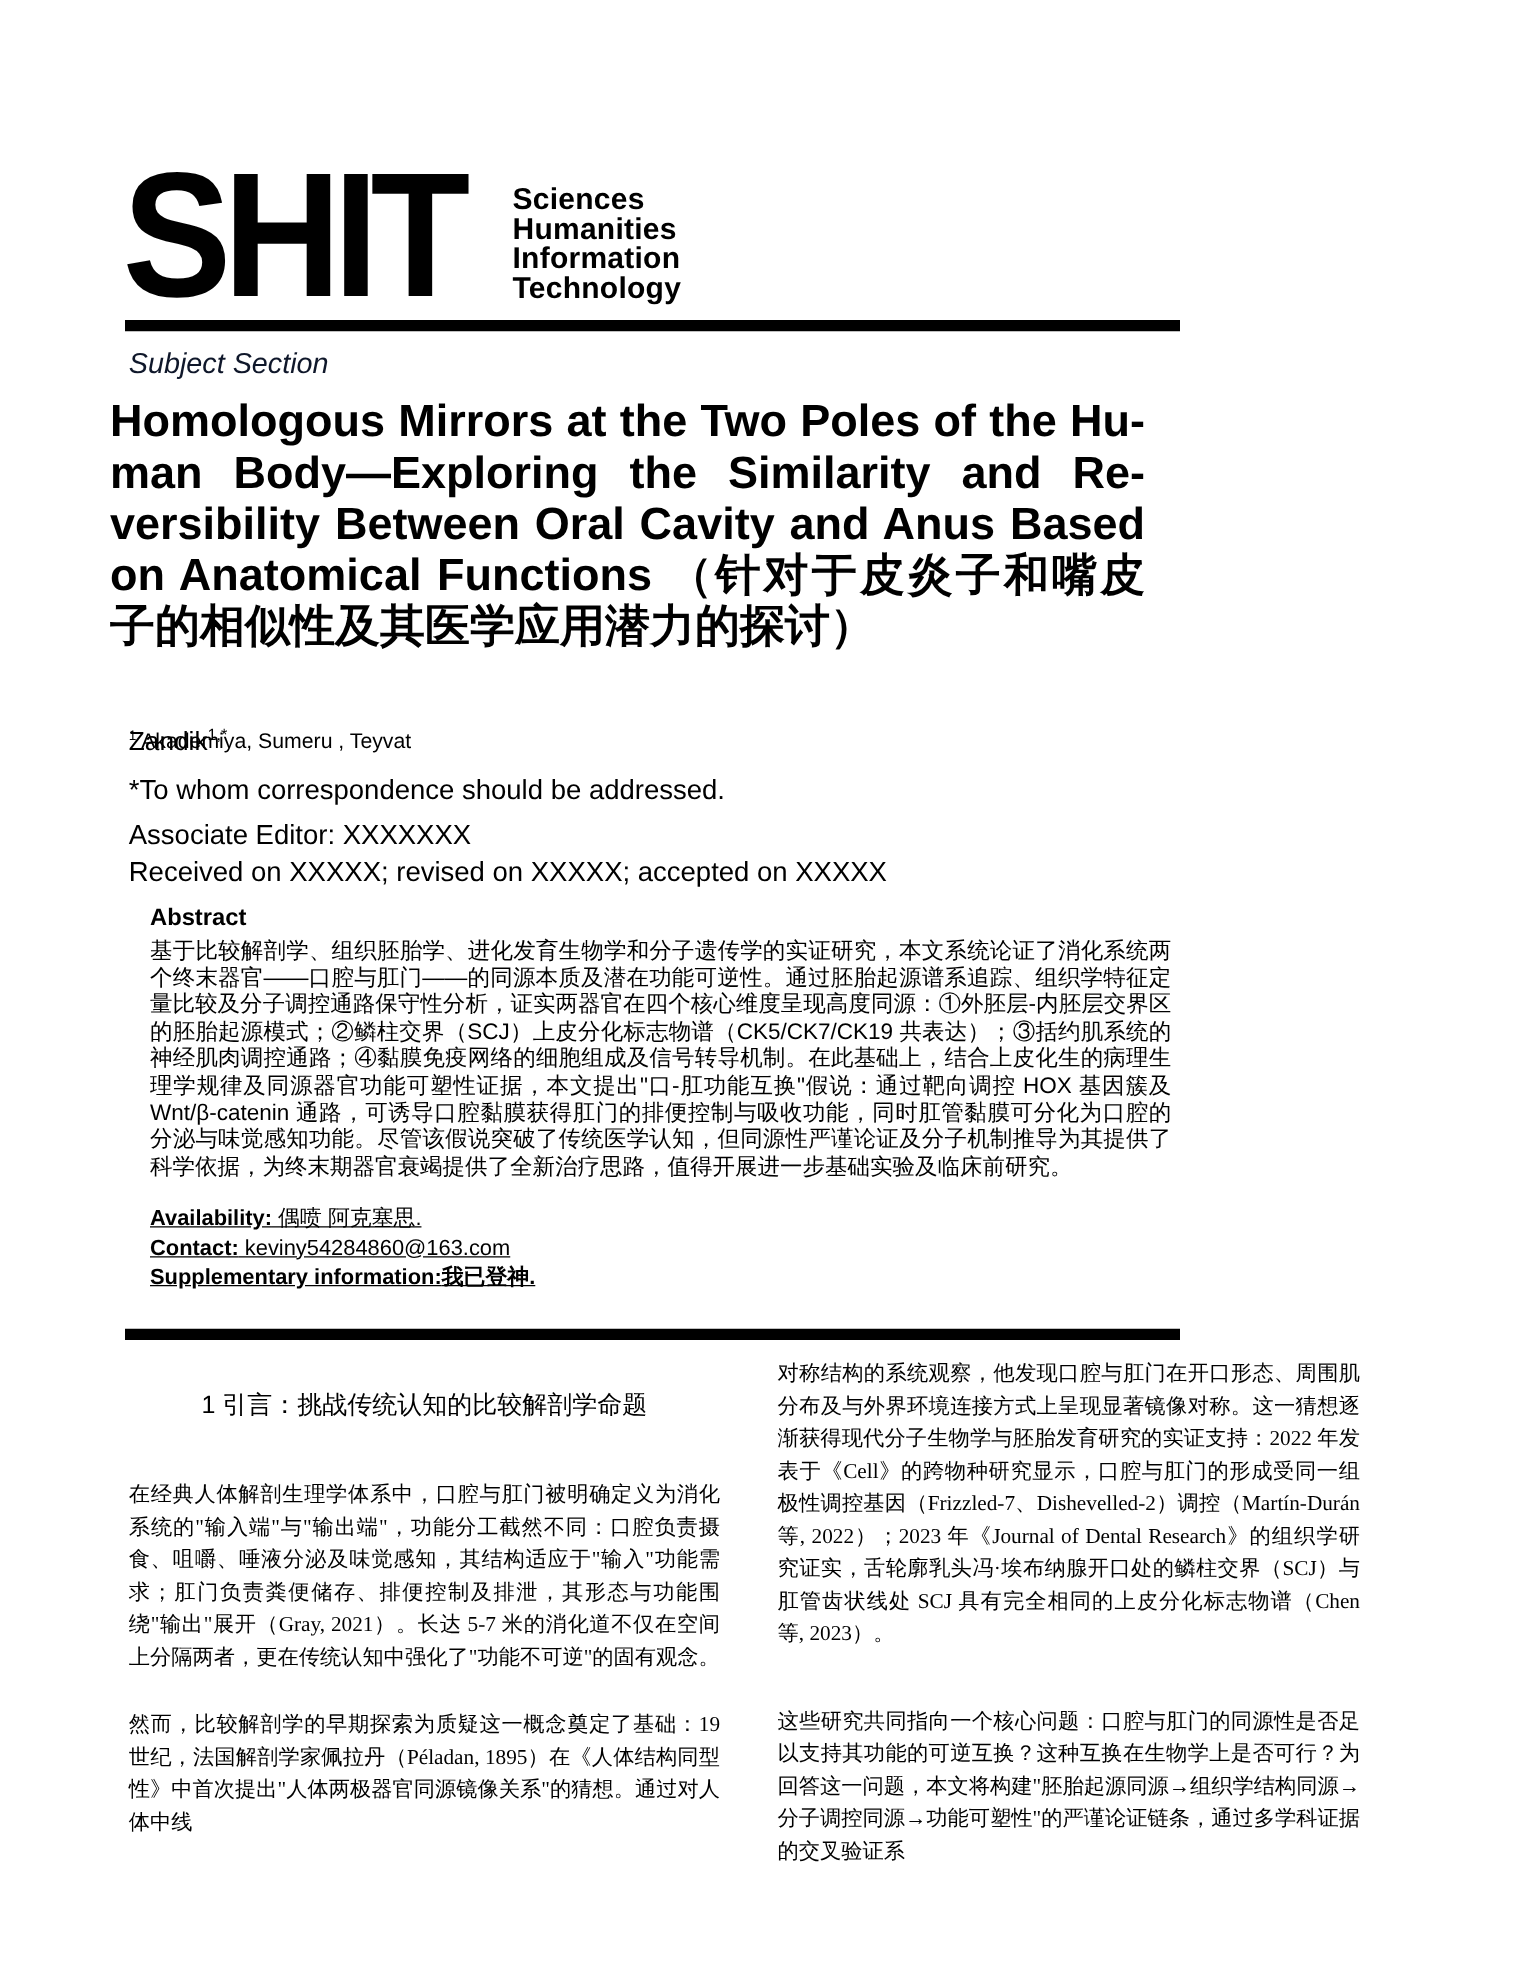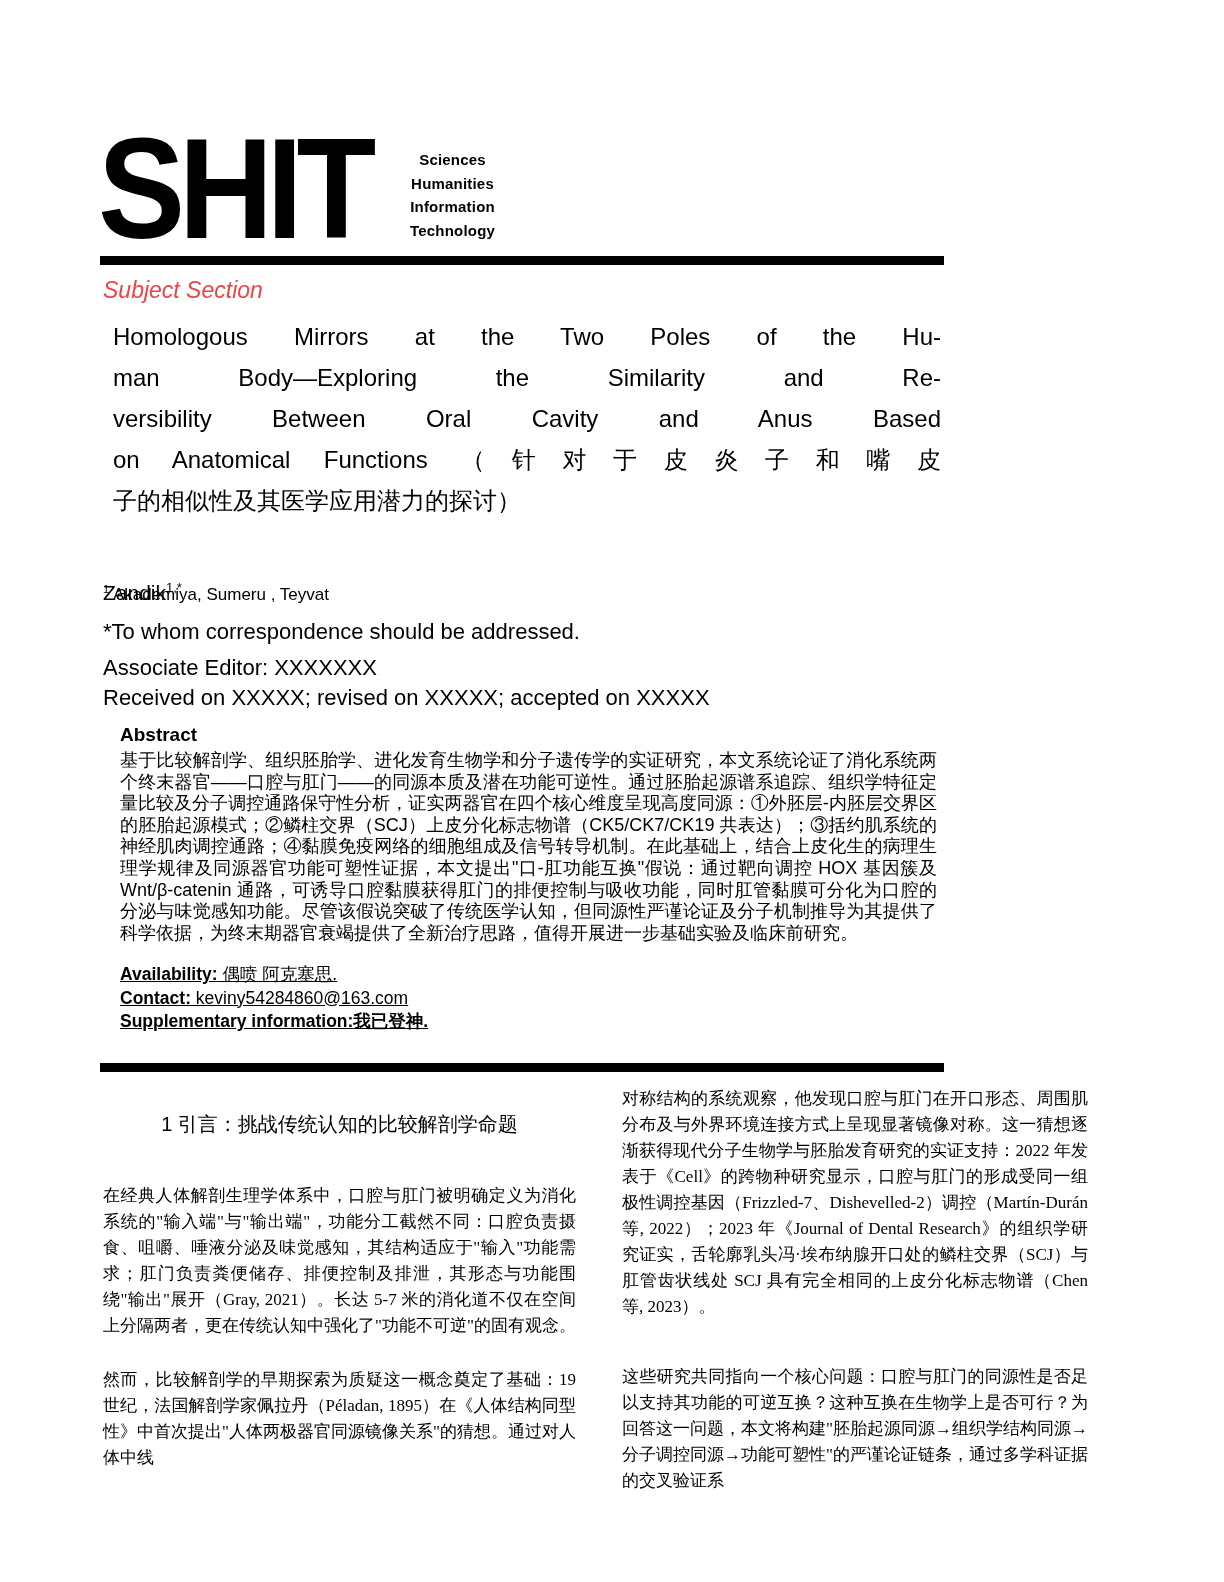--- a/index.html
+++ b/index.html
@@ -8,39 +8,39 @@
     color:#000; font-family:"Liberation Sans", sans-serif; overflow:hidden;
   }
   
   .logo {
     position:absolute; left:98px; top:118px;
     font-size:142px; font-weight:bold; letter-spacing:-7px; line-height:1;
     transform:scaleX(0.92); transform-origin:left top;
   }
   .logo-subtitle {
     position:absolute; left:410px; top:148px;
-    font-size:15px; font-weight:bold; line-height:23.5px; letter-spacing:0.2px;text-align:center;
+    font-size:24px; font-weight:bold; line-height:23.5px; letter-spacing:0.2px;
   }
   .journal-meta {
     position:absolute; top:141px; right:299px; text-align:right;
     font-family:"Liberation Serif", serif; font-size:17px; line-height:24px;
   }
   .rule {
     position:absolute; left:100px; width:844px; height:9px; background:#000;
   }
   .rule-top { top:256px; }
   .rule-mid { top:1063px; }
   
   .subject-section {
     position:absolute; left:103px; top:277px;
-    font-size:23px; font-style:italic; color:#ef4444;
+    font-size:23px; font-style:italic; color:#0f172a;
   }
   .article-title {
-    position:absolute; left:113px; top:316px; width:828px;
-    font-size:24px; font-weight:normal; line-height:41px;
+    position:absolute; left:88px; top:316px; width:828px;
+    font-size:36px; font-weight:bold; line-height:41px;
   }
   .title-line { text-align:justify; text-align-last:justify; white-space:normal; }
   .title-line.last { text-align:right; text-align-last:left; }
   .author-line { position:absolute; left:103px; top:534px; font-size:21px;margin-top:46px; }
   .author-line sup { font-size:13px; }
   .affil-line { position:absolute; left:103px; top:583px; font-size:17px; }
   .affil-line sup { font-size:11px; }
   .note-line  { position:absolute; left:103px; font-size:22px; }
   
   .abstract-heading {

